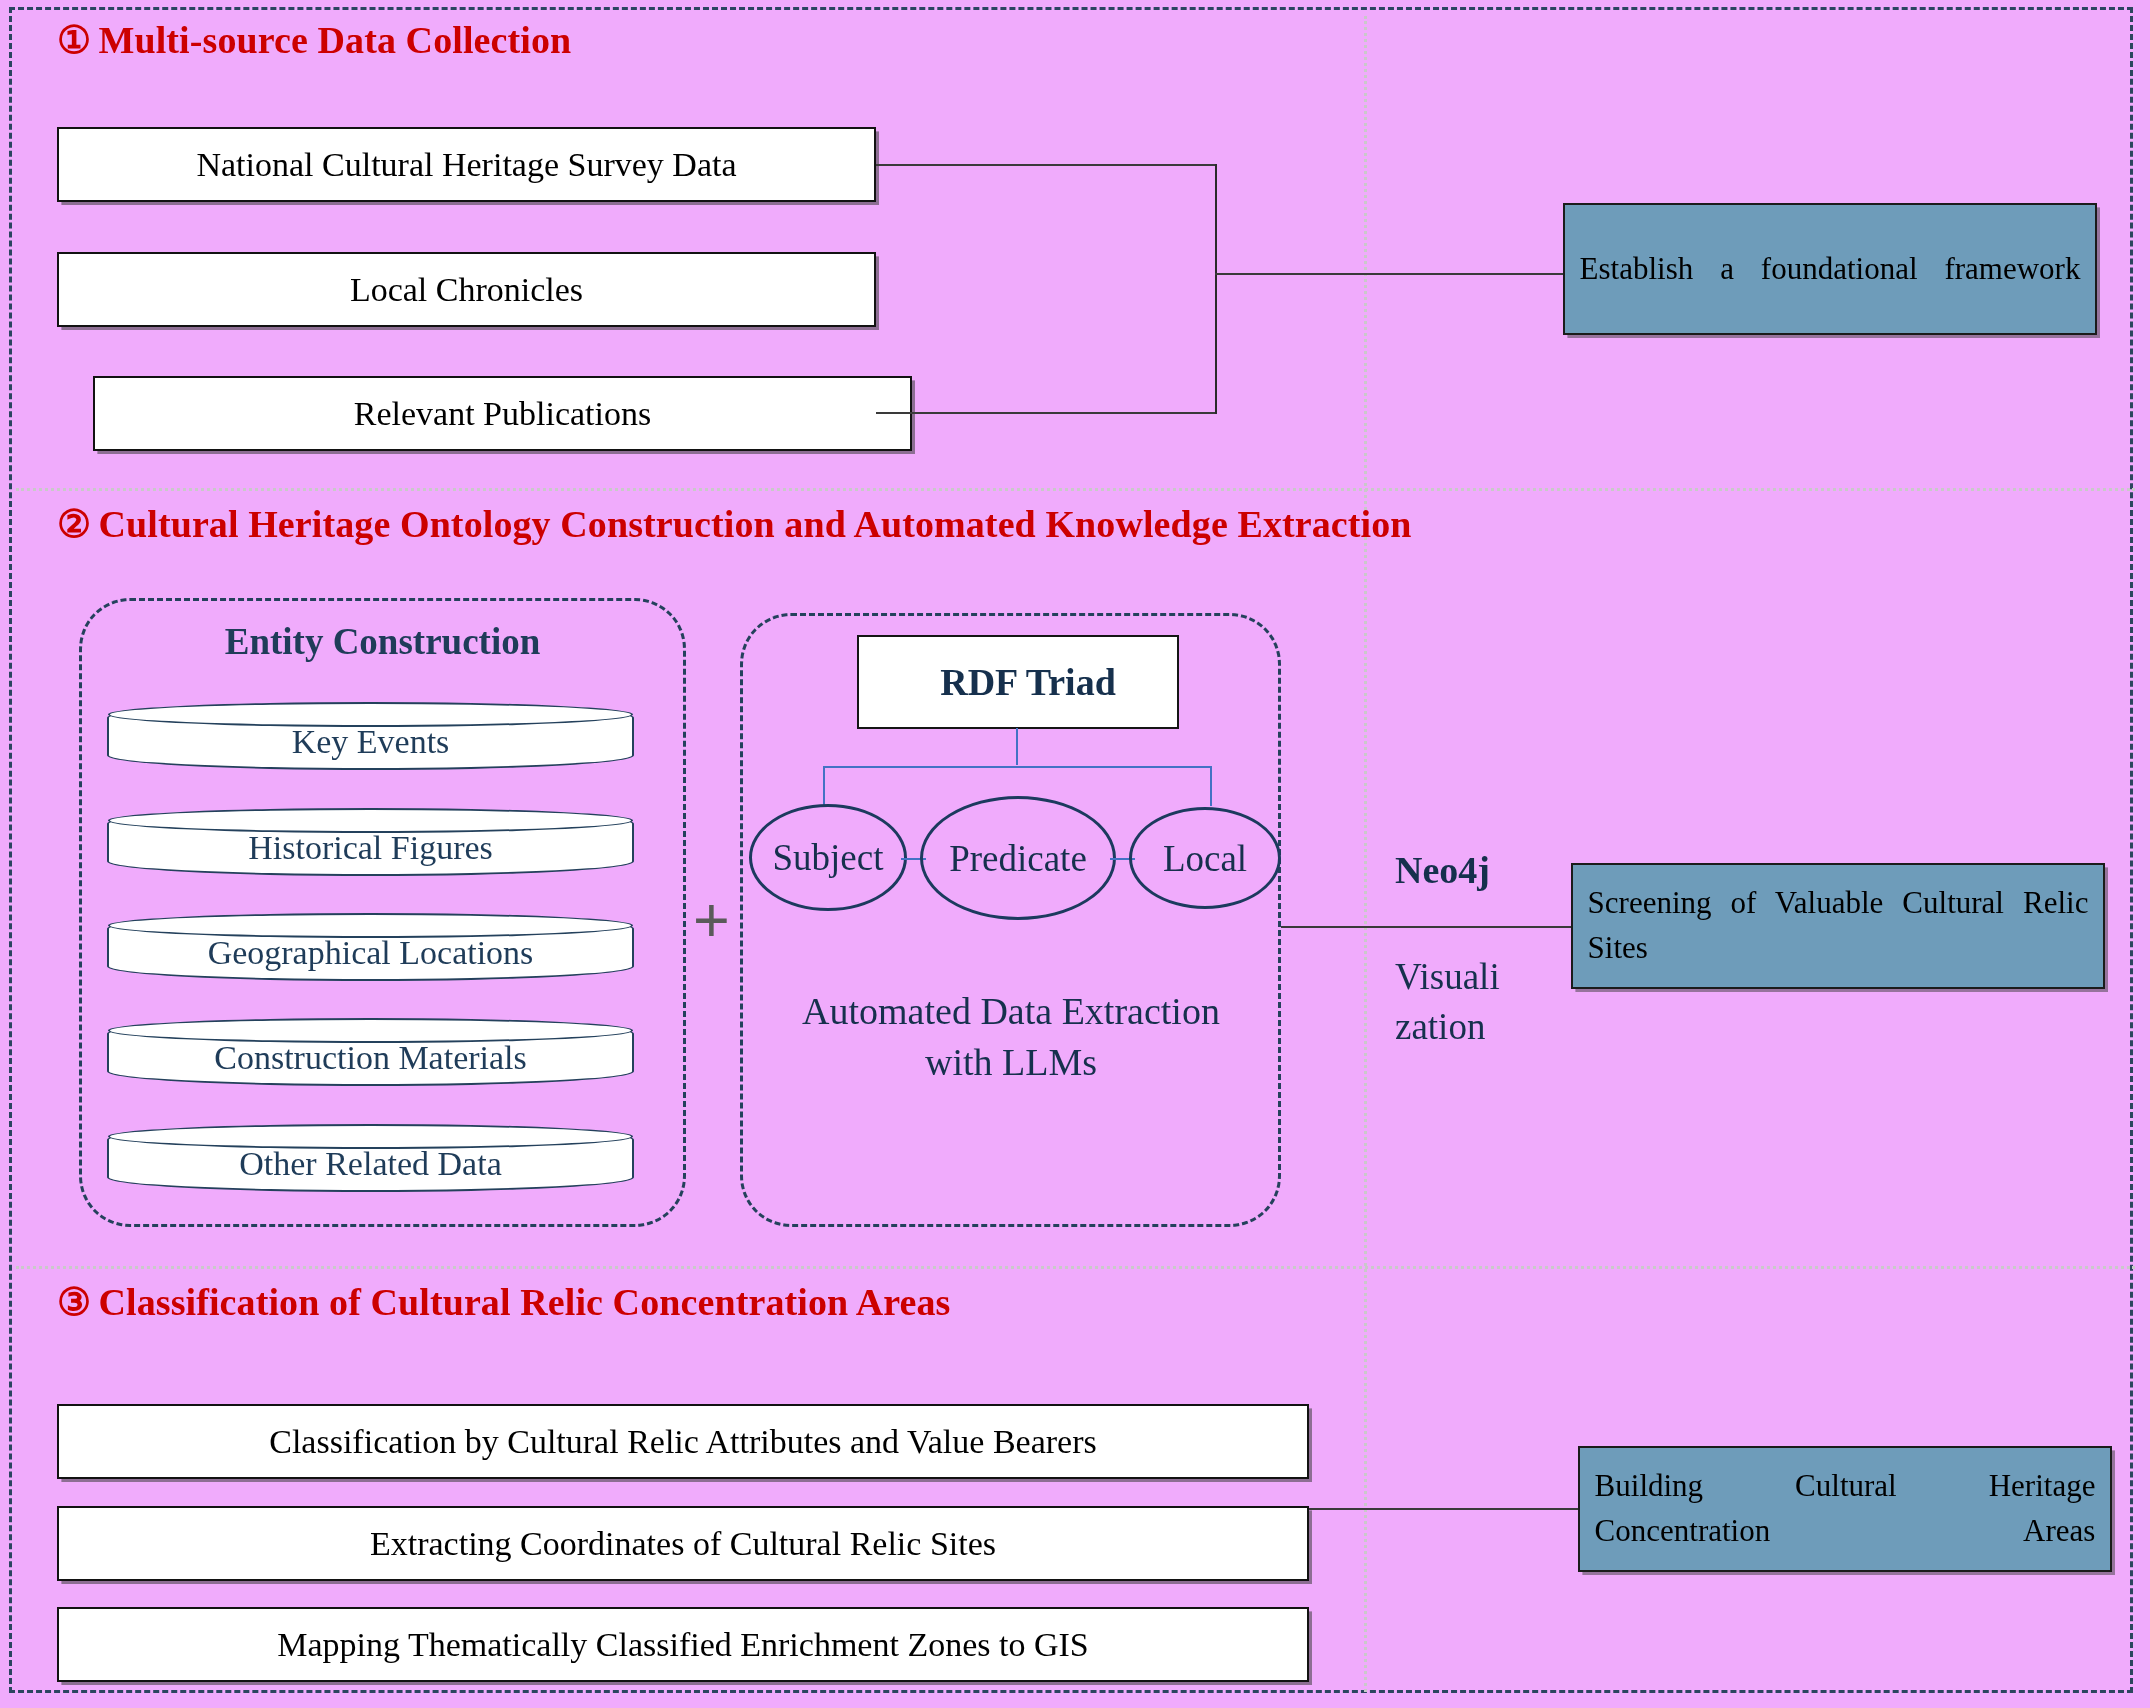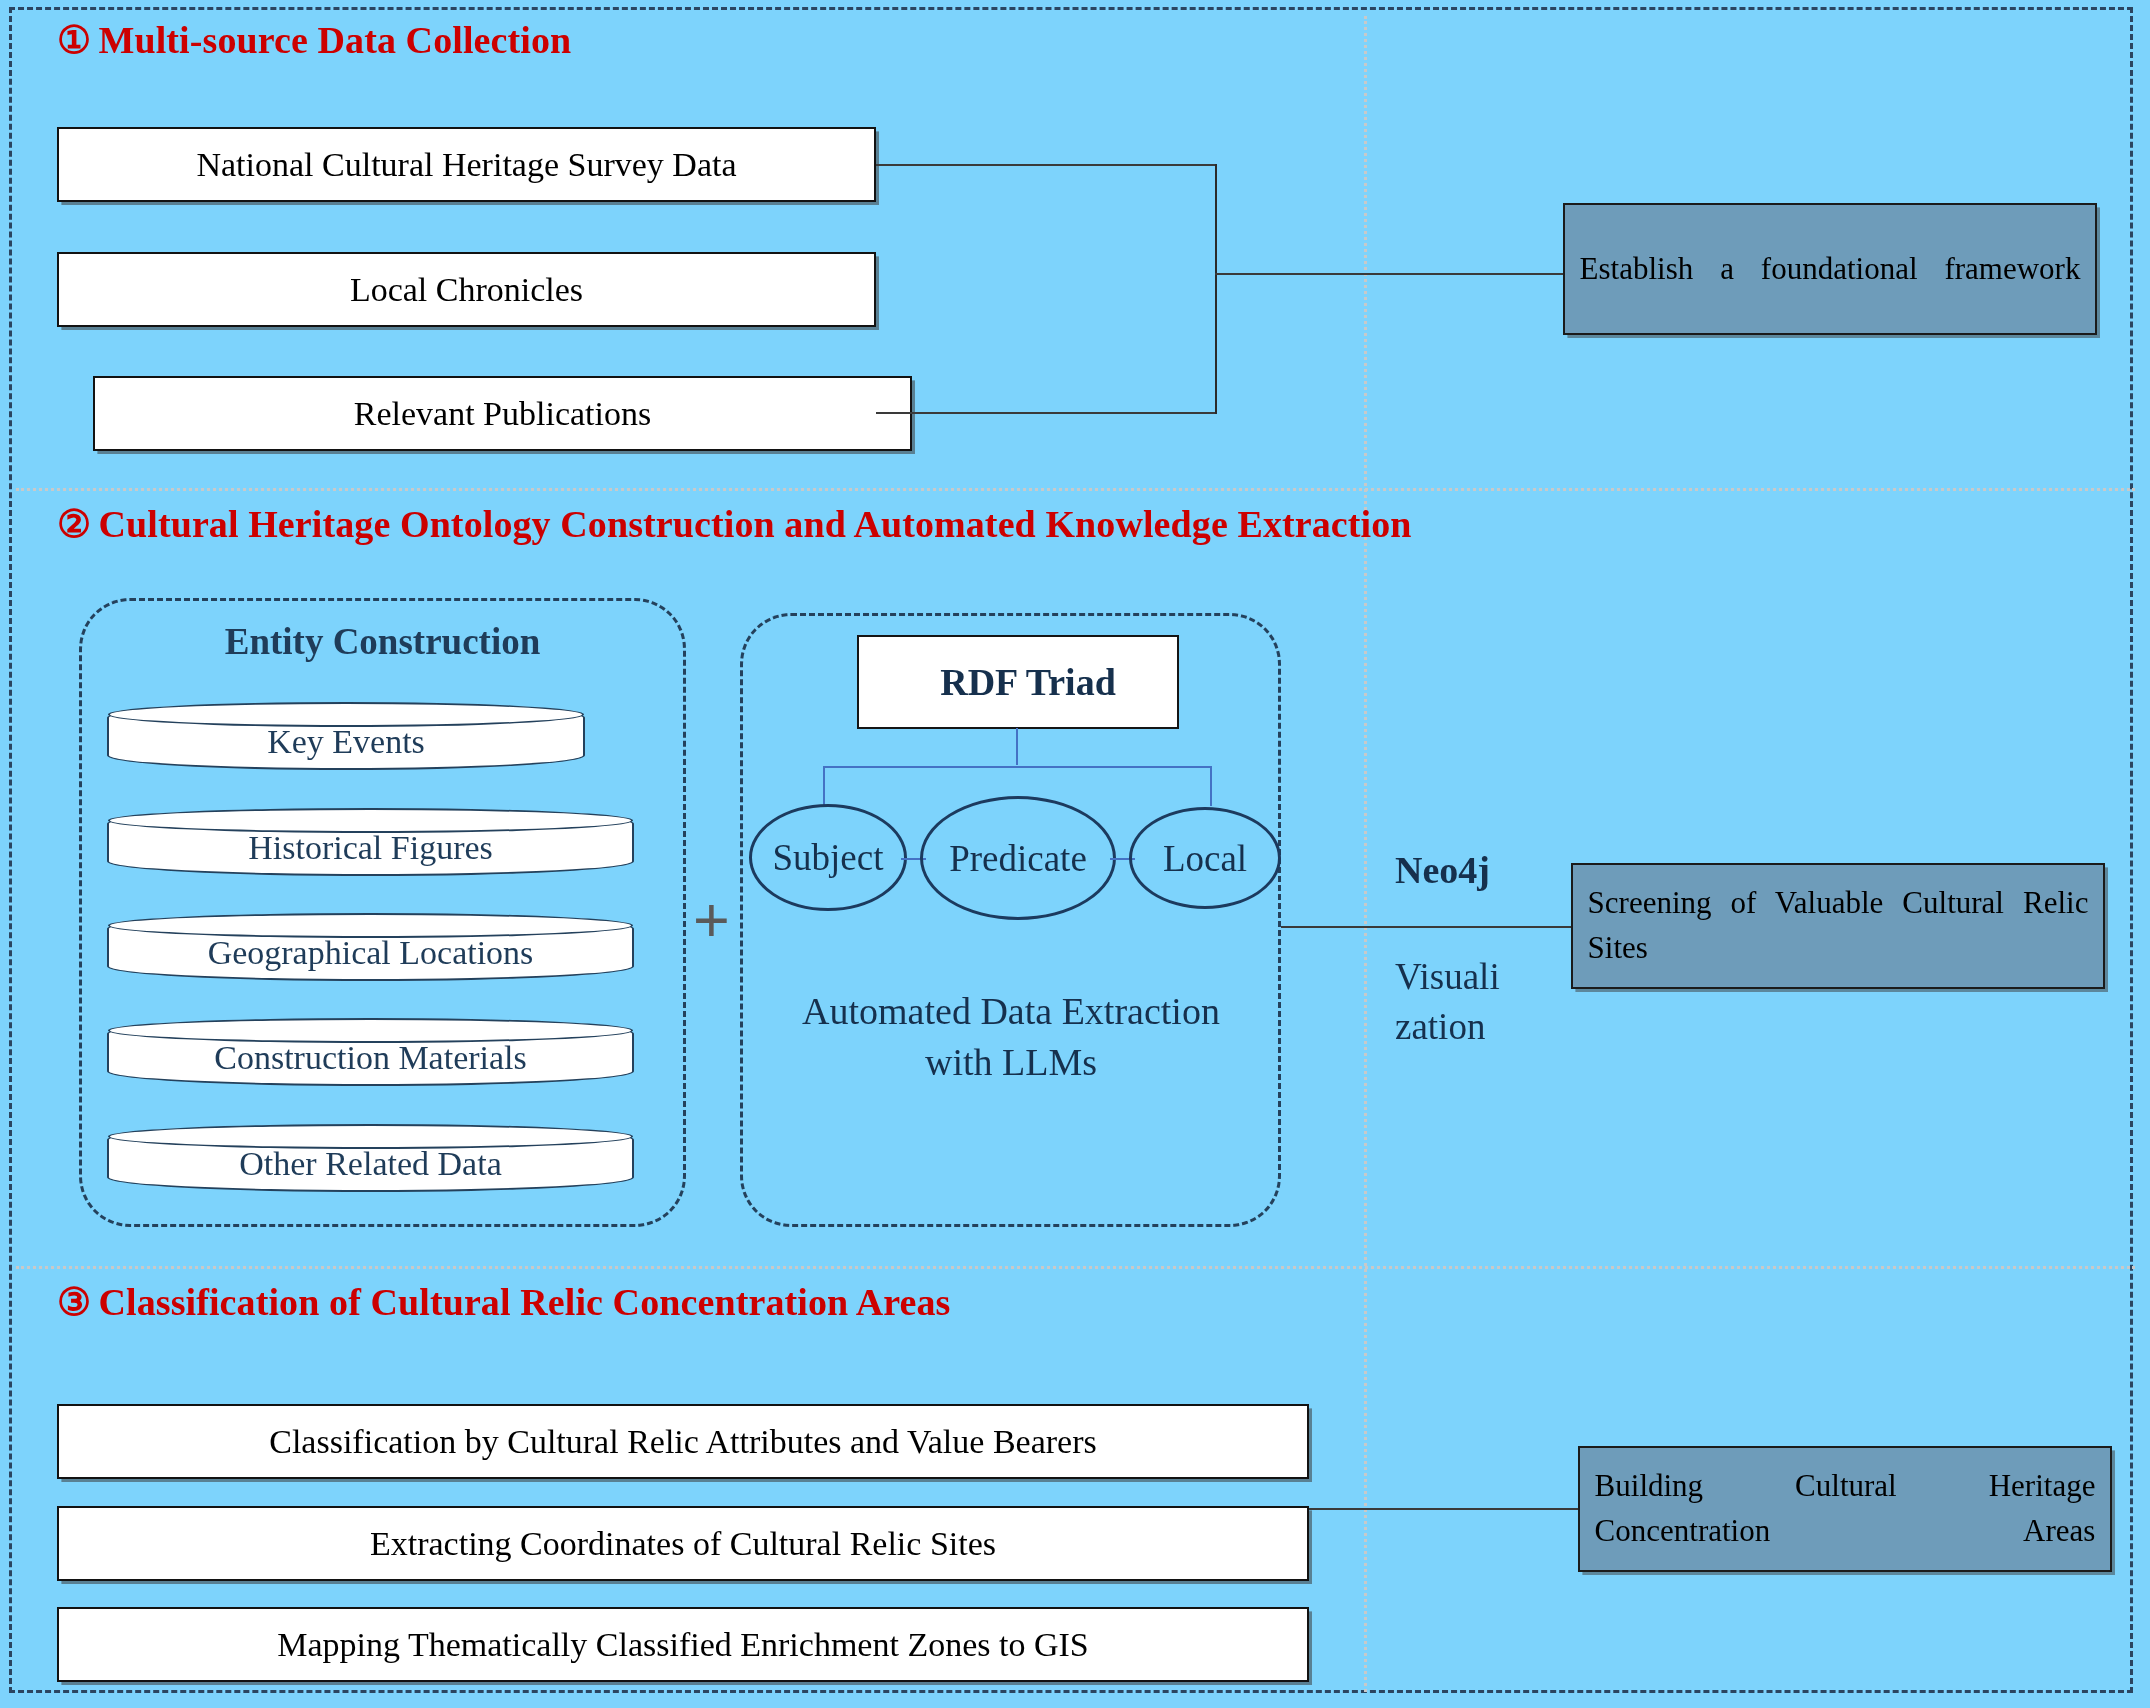--- a/index.html
+++ b/index.html
@@ -9,21 +9,21 @@
     background: #ffffff;
   }
   body {
     font-family: "Liberation Serif", "DejaVu Serif", serif;
   }
 
   #stage {
     position: relative;
     width: 2151px;
     height: 1708px;
-    background: #7dd3fc;
+    background: #f0abfc;
     overflow: hidden;
   }
 
   
   .outer-frame {
     position: absolute;
     left: 8.8px;
     top: 7.3px;
     width: 2124px;
     height: 1686px;
@@ -261,21 +261,21 @@
     <span>Establish a foundational framework</span>
   </div>
 
   <div class="section-heading" style="left:57px; top:505px;">
     <span class="num">②</span><span>Cultural Heritage Ontology Construction and Automated Knowledge Extraction</span>
   </div>
 
   <div class="dashdot" style="left:79px; top:598px; width:607px; height:629px;"></div>
   <div class="dd-title" style="left:79px; top:620px; width:607px;">Entity Construction</div>
 
-  <div class="cyl" style="left:107px; top:703px; width:478px; height:67px;">
+  <div class="cyl" style="left:107px; top:703px; width:527px; height:67px;">
     <span>Key Events</span>
   </div>
   <div class="cyl" style="left:107px; top:809px; width:527px; height:67px;">
     <span>Historical Figures</span>
   </div>
   <div class="cyl" style="left:107px; top:914px; width:527px; height:67px;">
     <span>Geographical Locations</span>
   </div>
   <div class="cyl" style="left:107px; top:1019px; width:527px; height:67px;">
     <span>Construction Materials</span>

